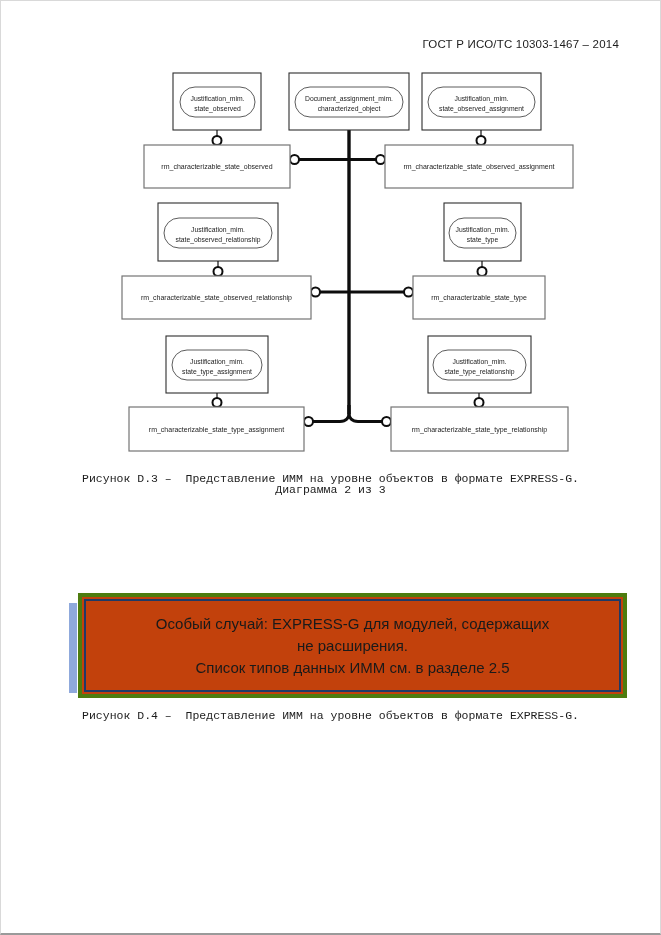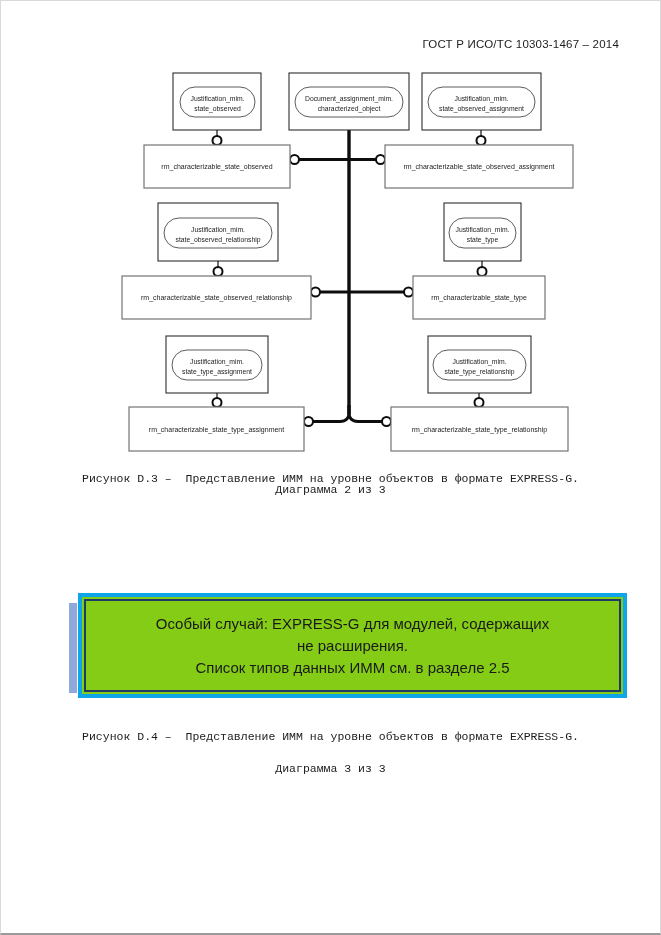--- a/index.html
+++ b/index.html
@@ -20,29 +20,29 @@
   }
   svg.diagram{position:absolute;left:0;top:0;}
   .cap{
     position:absolute;left:0;width:100%;
     text-align:center;font-size:11.5px;color:#1c1c1c;
     white-space:pre-wrap;
     font-family:Liberation Mono, monospace;
   }
   .cap-d3{top:471px;}
   .sub-d3{top:482px;}
-  .cap-d4{top:729px;}
+  .cap-d4{top:708px;}
   .sub-d4{top:761px;}
   .notice{
     position:absolute;left:77px;top:592px;
     width:549px;height:105px;
     box-sizing:border-box;
-    border:4px solid #0ea5e9;
+    border:4px solid #4d7c0f;
     padding:2px;
-    background:#84cc16;
+    background:#c2410c;
   }
   .notice-shadow{
     position:absolute;left:-13px;top:6px;
     width:8px;height:90px;
     background:#8fa9dc;
   }
   .notice-inner{
     box-sizing:border-box;
     border:2px solid #1e3a67;
     width:100%;height:100%;
@@ -181,17 +181,16 @@
   <div class="notice">
     <div class="notice-shadow"></div>
     <div class="notice-inner">
       <div>Особый случай: EXPRESS-G для модулей, содержащих</div>
       <div>не расширения.</div>
       <div>Список типов данных ИММ см. в разделе 2.5</div>
     </div>
   </div>
 
   <div class="cap cap-d4">Рисунок D.4 –  Представление ИММ на уровне объектов в формате EXPRESS-G.</div>
-  <div class="cap sub-d4">Диаграмма 3 из 3</div>
 
   <div class="pagenum">119</div>
 
 </div>
 
 </body></html>

